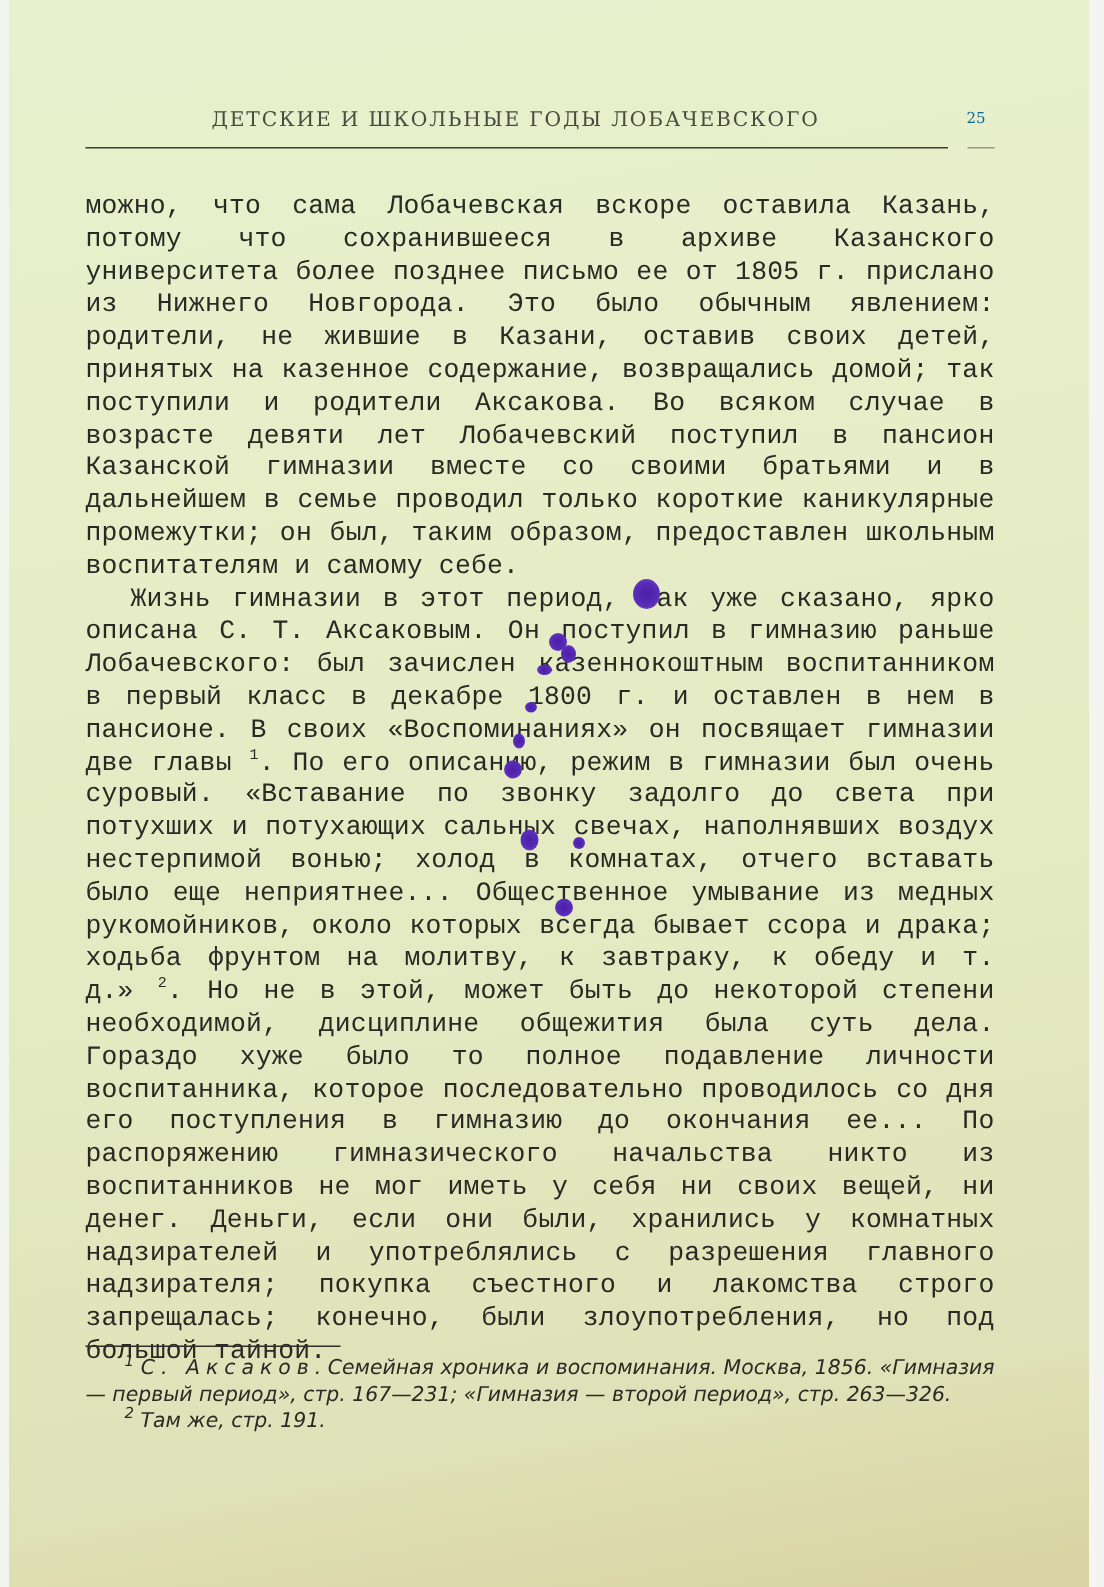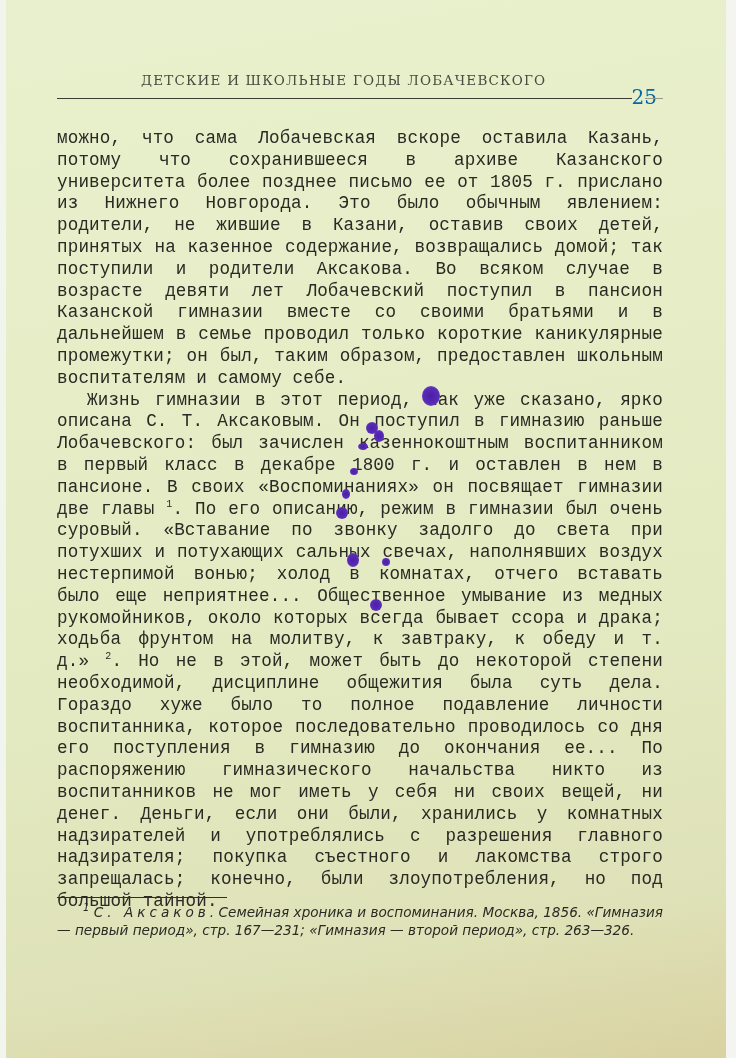--- a/index.html
+++ b/index.html
@@ -17,21 +17,21 @@
   .left-edge { position:absolute; left:0; top:0; width:6px; height:1058px; background:#f2f4ee; }
   .right-edge { position:absolute; right:0; top:0; width:10px; height:1058px; background:#f4f5f0; }
   .running-head {
     position: absolute; left: 57px; top: 66px; width: 606px; height: 30px;
   }
   .running-title {
     position: absolute; left: 84px; top: 6px;
     font-size: 13.5px; letter-spacing: 1.2px; color: #4a4a40;
   }
   .page-number {
-    position: absolute; right: 6px; top: 19px; font-size: 20px; color: #0369a1;
+    position: absolute; right: 6px; top: 8px; font-size: 10px; color: #0369a1;
   }
   .head-rule {
     position: absolute; left: 0; top: 32px; width: 575px; height: 1px; background: #3c3c34;
   }
   .head-rule-dash {
     position: absolute; left: 588px; top: 32px; width: 18px; height: 1px; background: #9a9a8c;
   }
   .body-text {
     position: absolute; left: 57px; top: 128px; width: 606px;
     font-size: 17.6px; line-height: 21.8px; text-align: justify;
@@ -85,13 +85,14 @@
 <div class="ink" style="left:342px;top:489px;width:8px;height:10px;"></div>
 <div class="ink" style="left:336px;top:507px;width:12px;height:12px;"></div>
 <div class="ink" style="left:347px;top:553px;width:12px;height:14px;"></div>
 <div class="ink" style="left:382px;top:558px;width:8px;height:8px;"></div>
 <div class="ink" style="left:370px;top:599px;width:12px;height:12px;"></div>
 
 <div class="fn-rule"></div>
 
 <div class="footnotes">
   <p class="indent"><sup>1</sup>&nbsp;<span class="spaced">С. Аксаков</span><span>. Семейная хроника и воспоминания. Москва, 1856. «Гимназия — первый период», стр. 167—231; «Гимназия — второй период», стр. 263—326.</span></p>
+  <p class="indent"><sup>2</sup>&nbsp;<span>Там же, стр. 191.</span></p>
 </div>
 
 </body></html>

